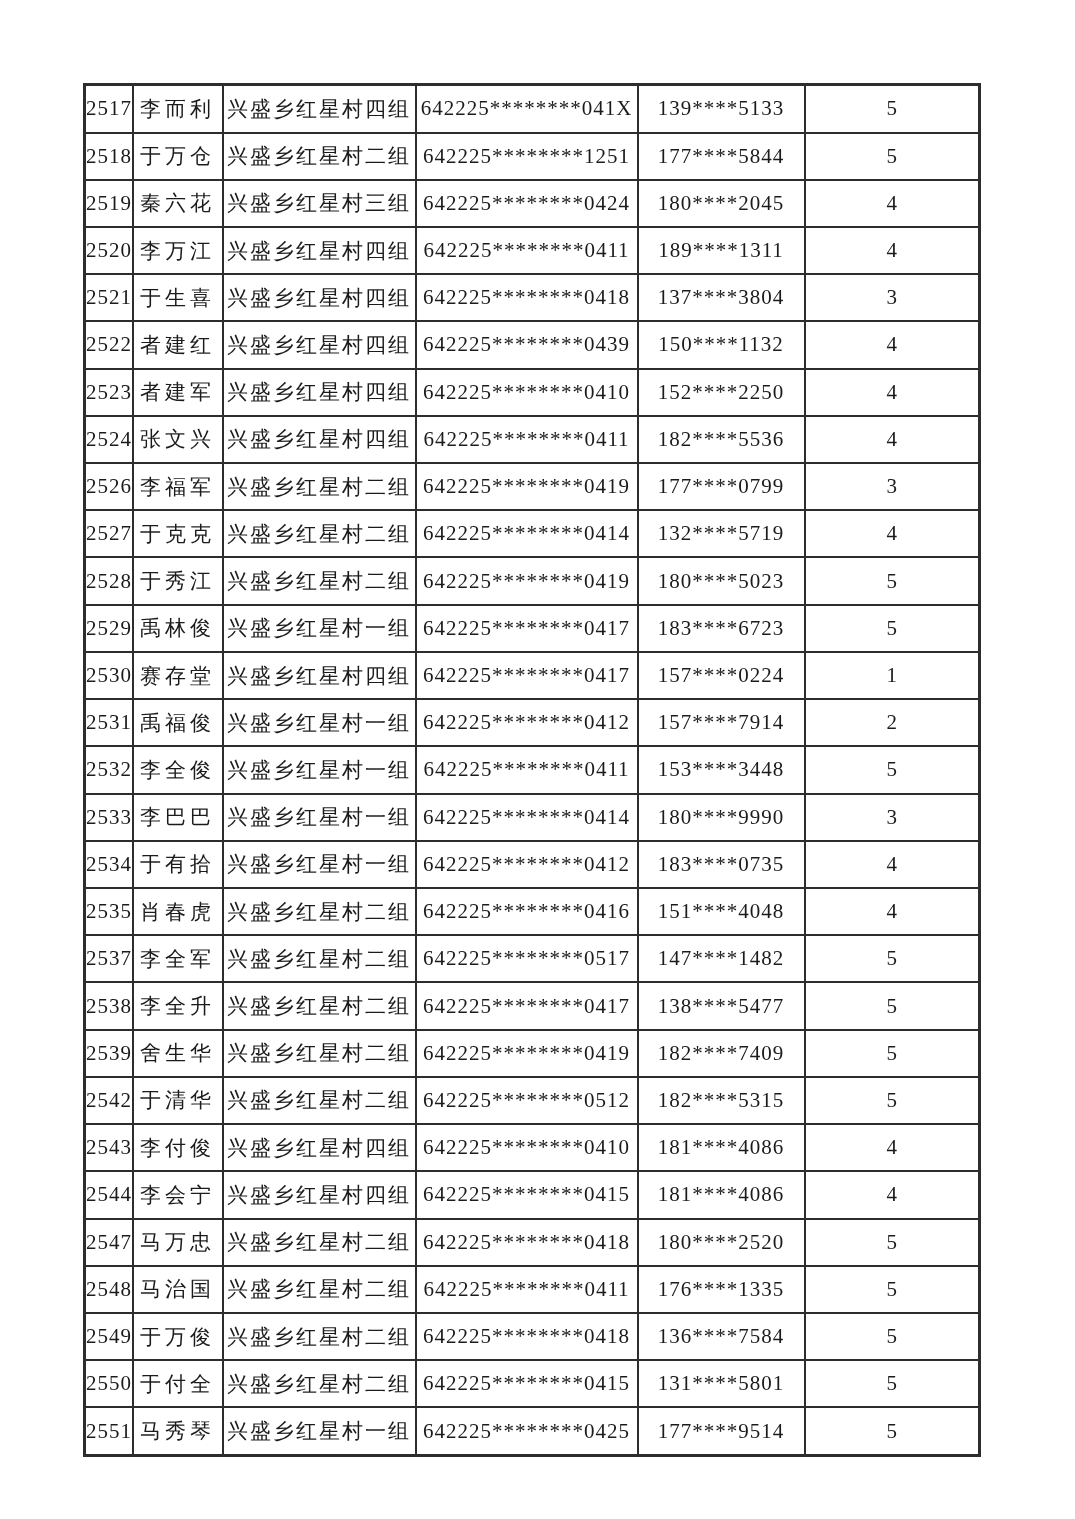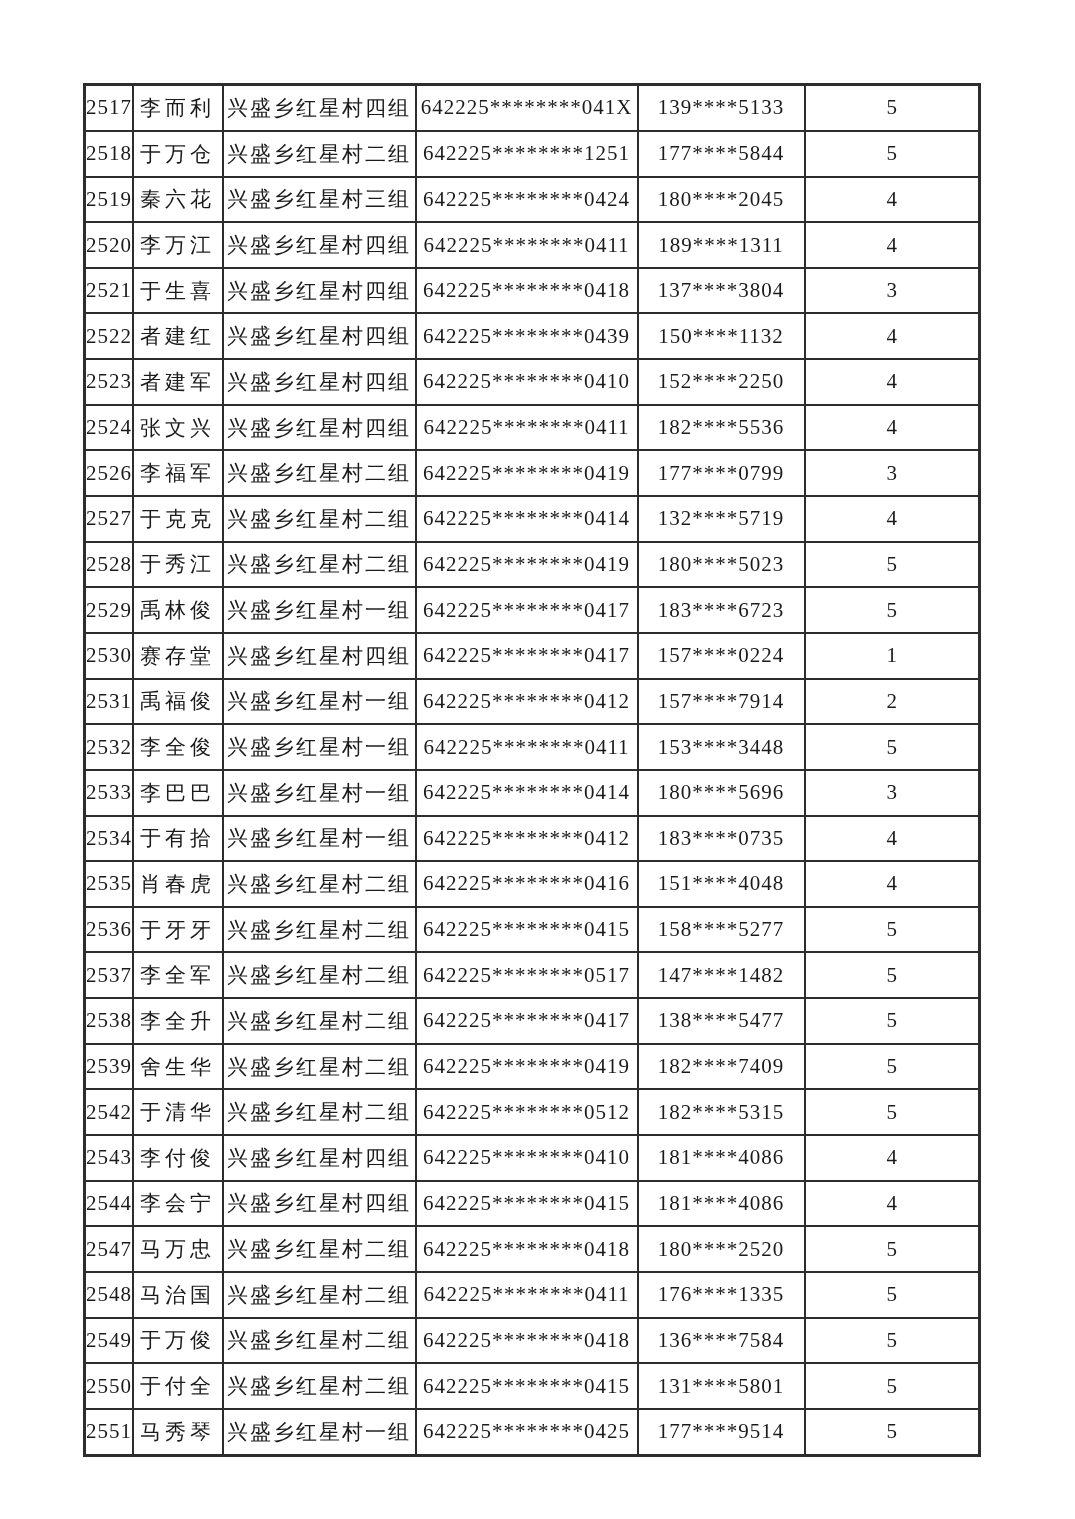--- a/index.html
+++ b/index.html
@@ -175,46 +175,38 @@
           <td class="col-address">兴盛乡红星村一组</td>
           <td class="col-id">642225********0411</td>
           <td class="col-phone">153****3448</td>
           <td class="col-count">5</td>
         </tr>
         <tr>
           <td class="col-seq">2533</td>
           <td class="col-name">李巴巴</td>
           <td class="col-address">兴盛乡红星村一组</td>
           <td class="col-id">642225********0414</td>
-          <td class="col-phone">180****5696</td>
+          <td class="col-phone">180****9990</td>
           <td class="col-count">3</td>
         </tr>
         <tr>
           <td class="col-seq">2534</td>
           <td class="col-name">于有拾</td>
           <td class="col-address">兴盛乡红星村一组</td>
           <td class="col-id">642225********0412</td>
           <td class="col-phone">183****0735</td>
           <td class="col-count">4</td>
         </tr>
         <tr>
           <td class="col-seq">2535</td>
           <td class="col-name">肖春虎</td>
           <td class="col-address">兴盛乡红星村二组</td>
           <td class="col-id">642225********0416</td>
           <td class="col-phone">151****4048</td>
           <td class="col-count">4</td>
-        </tr>
-        <tr>
-          <td class="col-seq">2536</td>
-          <td class="col-name">于牙牙</td>
-          <td class="col-address">兴盛乡红星村二组</td>
-          <td class="col-id">642225********0415</td>
-          <td class="col-phone">158****5277</td>
-          <td class="col-count">5</td>
         </tr>
         <tr>
           <td class="col-seq">2537</td>
           <td class="col-name">李全军</td>
           <td class="col-address">兴盛乡红星村二组</td>
           <td class="col-id">642225********0517</td>
           <td class="col-phone">147****1482</td>
           <td class="col-count">5</td>
         </tr>
         <tr>

